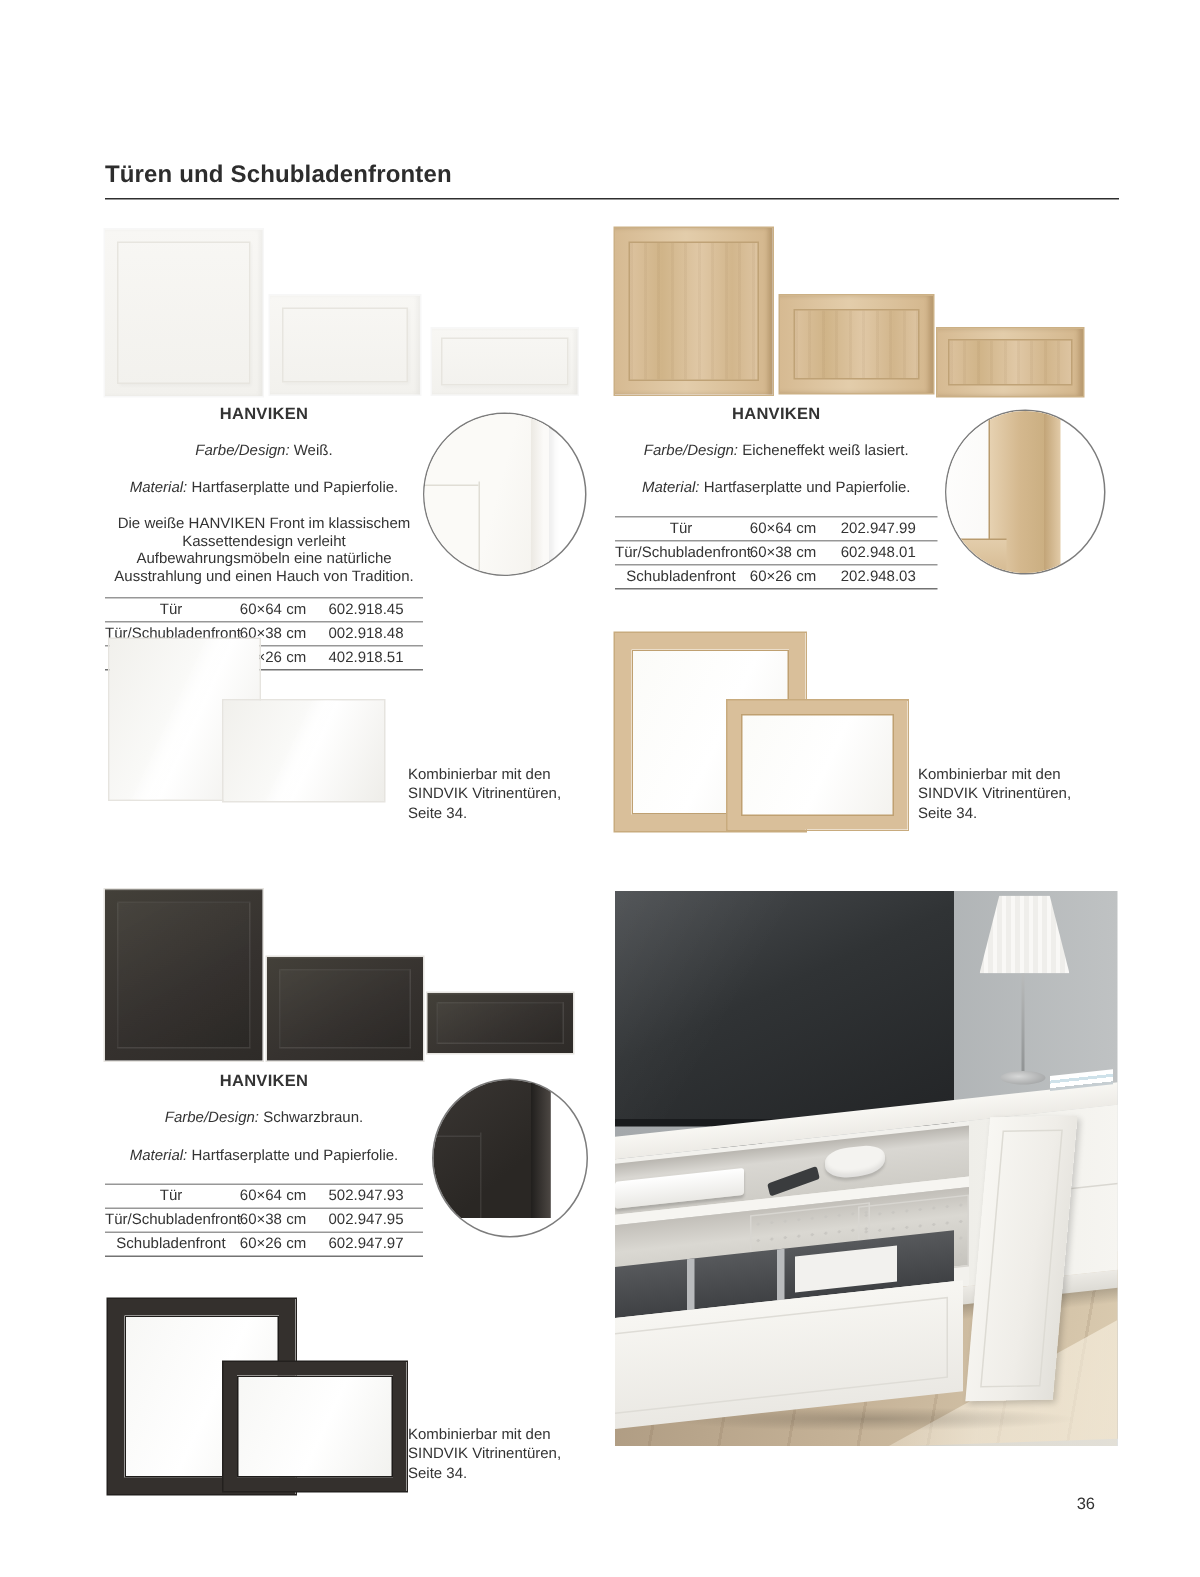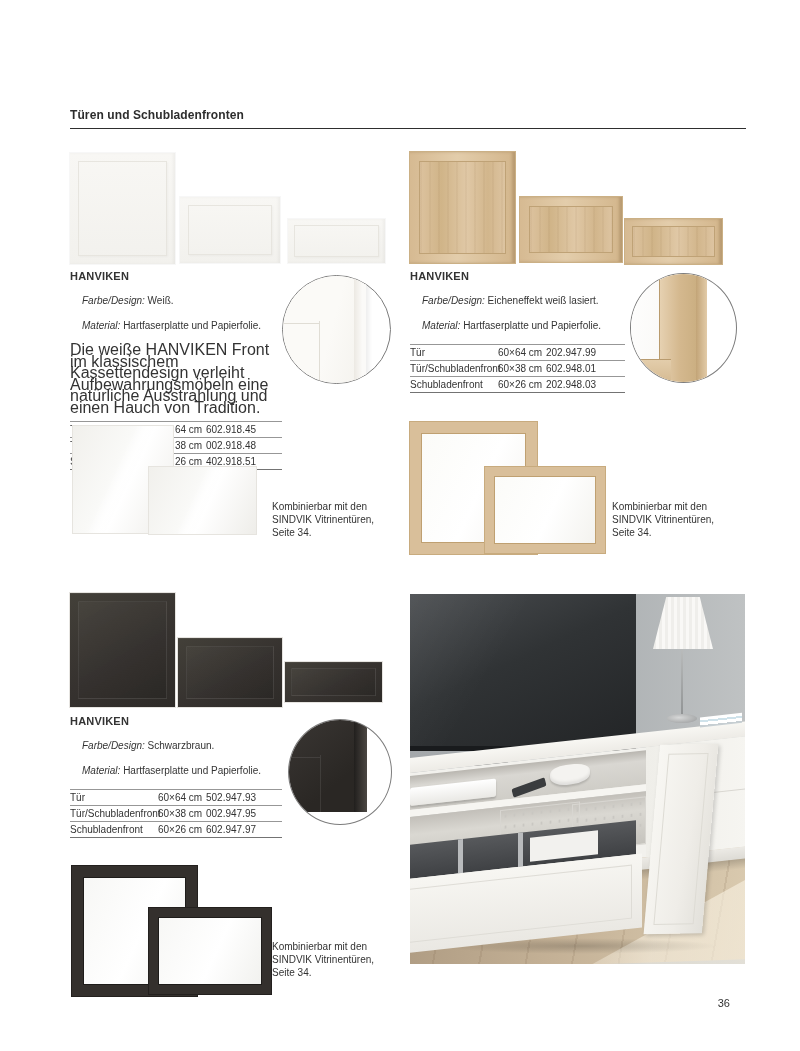--- a/index.html
+++ b/index.html
@@ -1,34 +1,34 @@
 <!DOCTYPE html>
 <html><head>
 <meta charset="utf-8">
 <style>
   html,body { margin:0; padding:0; background:#ffffff; }
   .page { position:relative; width:800px; height:1051px; background:#ffffff; overflow:hidden;
           font-family:"Liberation Sans", sans-serif; color:#333; }
 
   
-  .title { position:absolute; left:70px; top:108px; width:676px; font-size:12px; font-weight:700;
+  .title { position:absolute; left:70px; top:108px; width:676px; font-size:16px; font-weight:700;
            color:#2d2d2d; padding-bottom:6px; border-bottom:1.5px solid #2e2e2e; letter-spacing:.1px; }
 
   
-  .pblock { position:absolute; }
+  .pblock { position:absolute;text-align:center; }
   .pblock h3 { margin:0 0 1px 0; font-size:11px; line-height:13px; font-weight:700; letter-spacing:.2px; }
   .meta { margin:12px; font-size:10px; line-height:12.5px; }
   .meta i { font-style:italic; }
-  .desc { margin:5px 0 0 0; font-size:16px; line-height:11.5px; }
+  .desc { margin:5px 0 0 0; font-size:10px; line-height:11.5px; }
   .ptable { margin-top:8px; font-size:10px; }
   .trow { display:grid; grid-template-columns:88px 48px 1fr; border-top:1px solid #979797;
           padding:2px 0 1.5px 0; line-height:11.5px; }
   .trow:last-child { border-bottom:1px solid #737373; }
 
-  .note { position:absolute; font-size:10px; line-height:13px; white-space:pre-line; color:#333; }
+  .note { position:absolute; font-size:10px; line-height:13px; white-space:pre-line; color:#333;margin-top:10px; }
   .pagenum { position:absolute; left:690px; top:997px; width:40px; text-align:right; font-size:11px; color:#333; }
 
   
   .panel { position:absolute; }
   .fw { background:linear-gradient(180deg,#f8f7f4,#f2f1ed);
         box-shadow:0 0 0 1px rgba(0,0,0,.03), inset -2px 0 3px rgba(0,0,0,.04); }
   .fw::after { content:""; position:absolute; inset:8px; border:1px solid #e7e5df;
         box-shadow:1px 1px 2px rgba(0,0,0,.03); }
   .thin.fw::after { inset:6px; }
 

